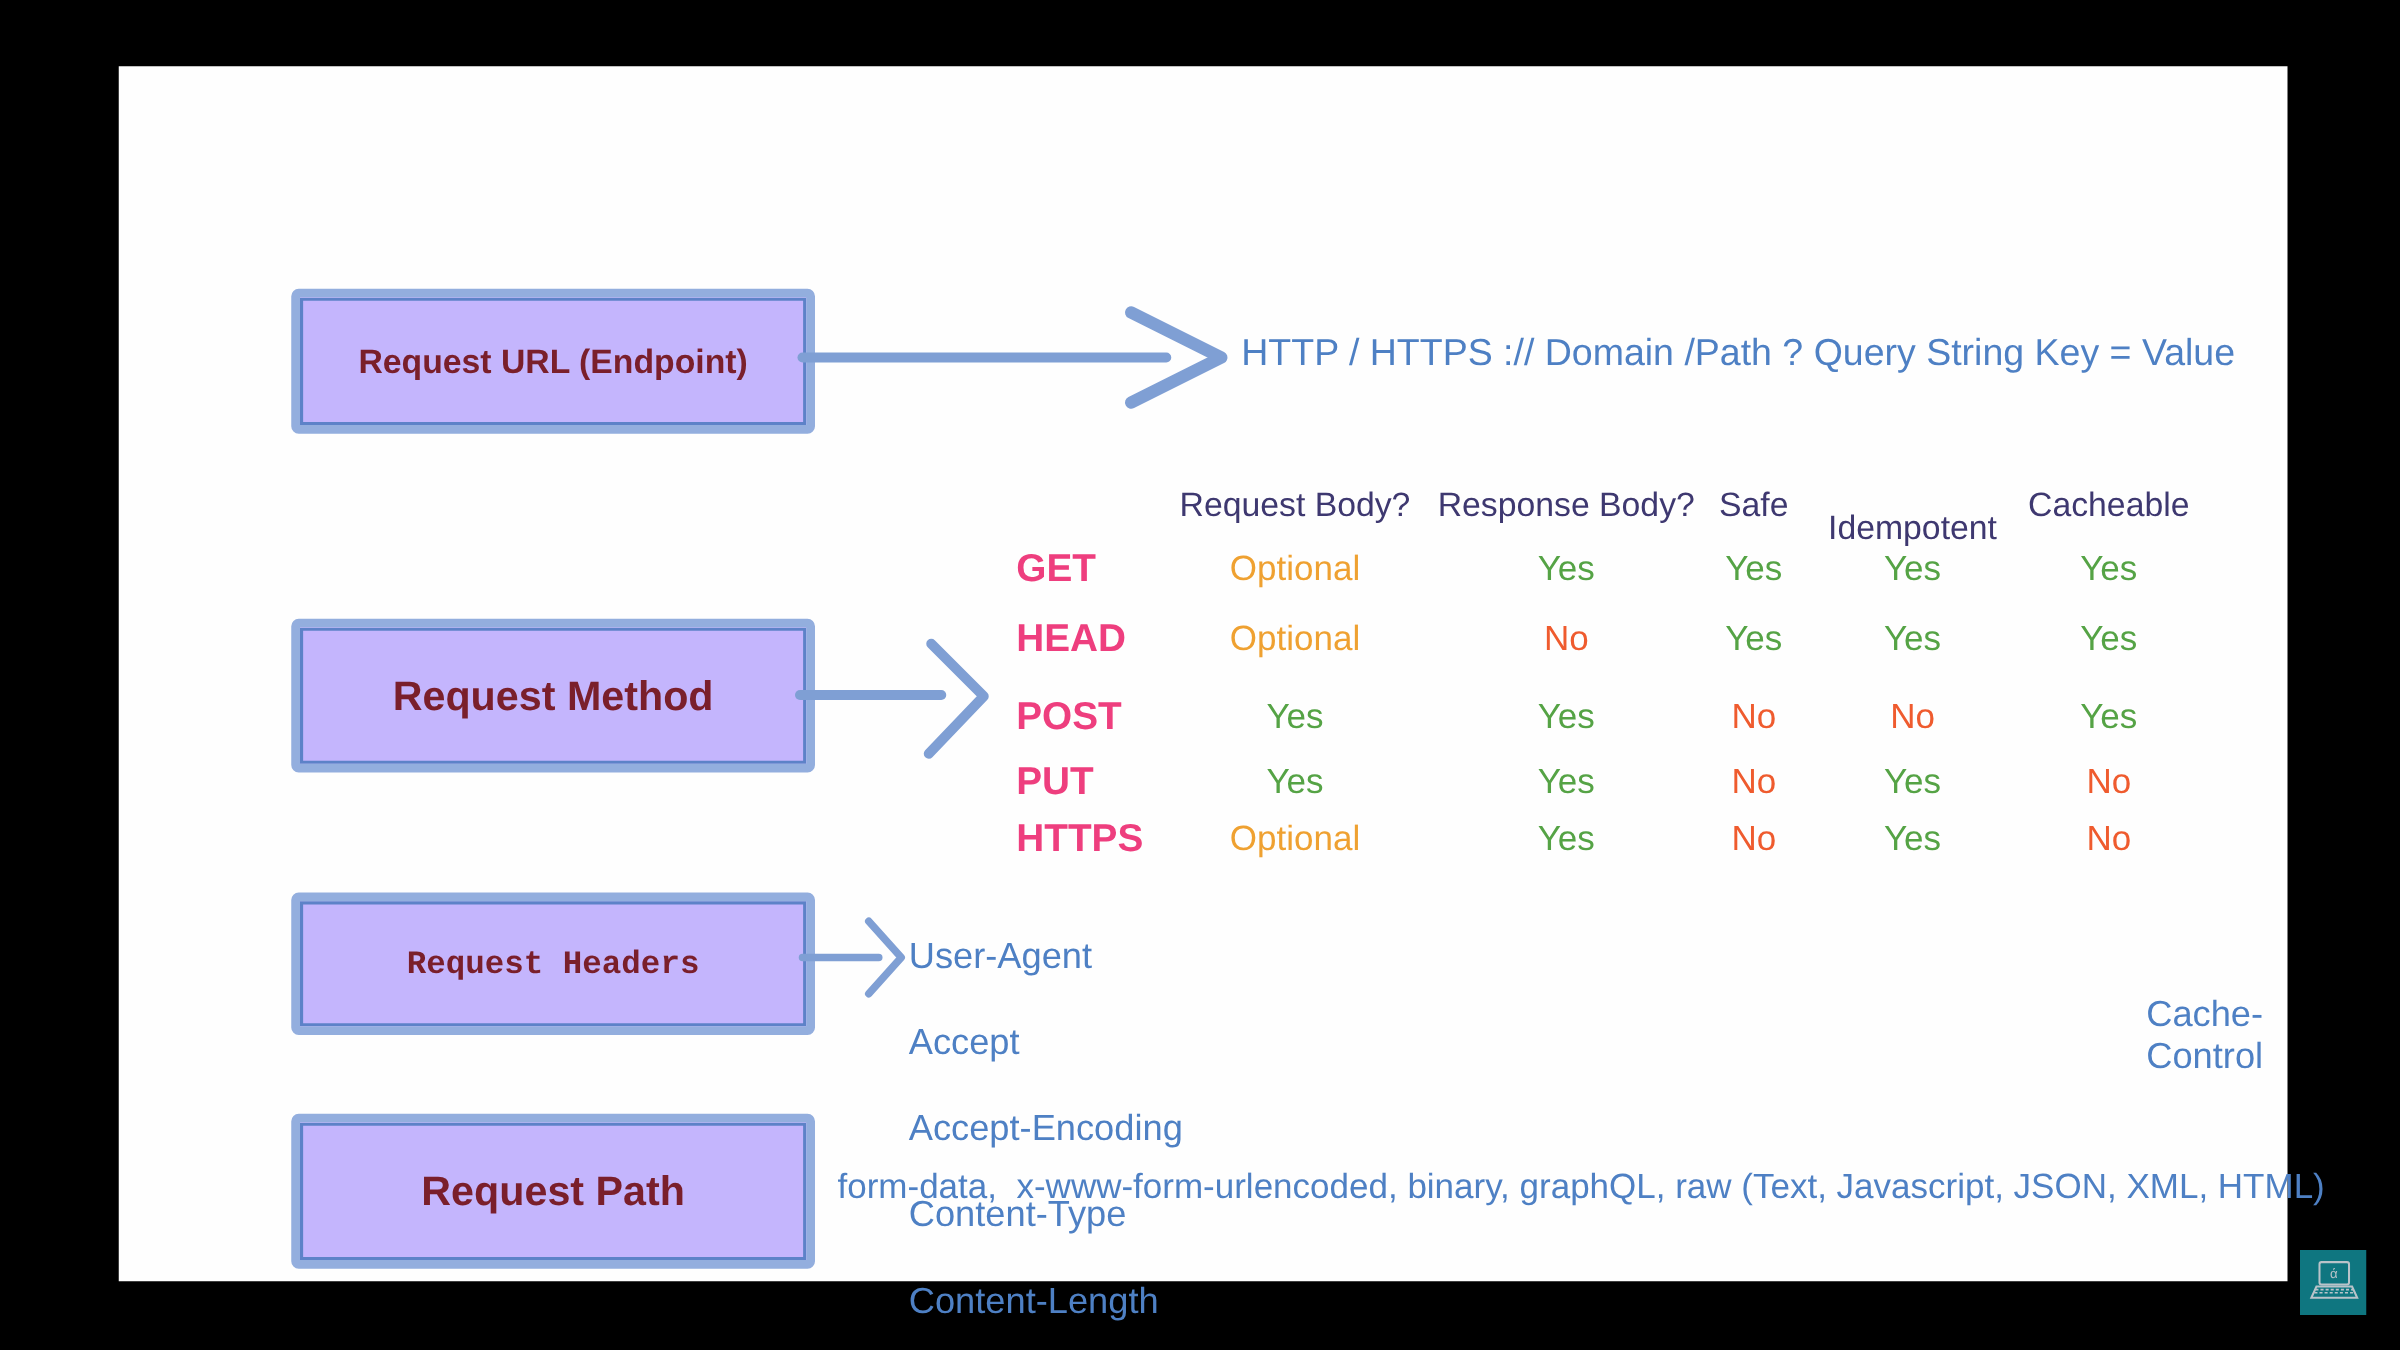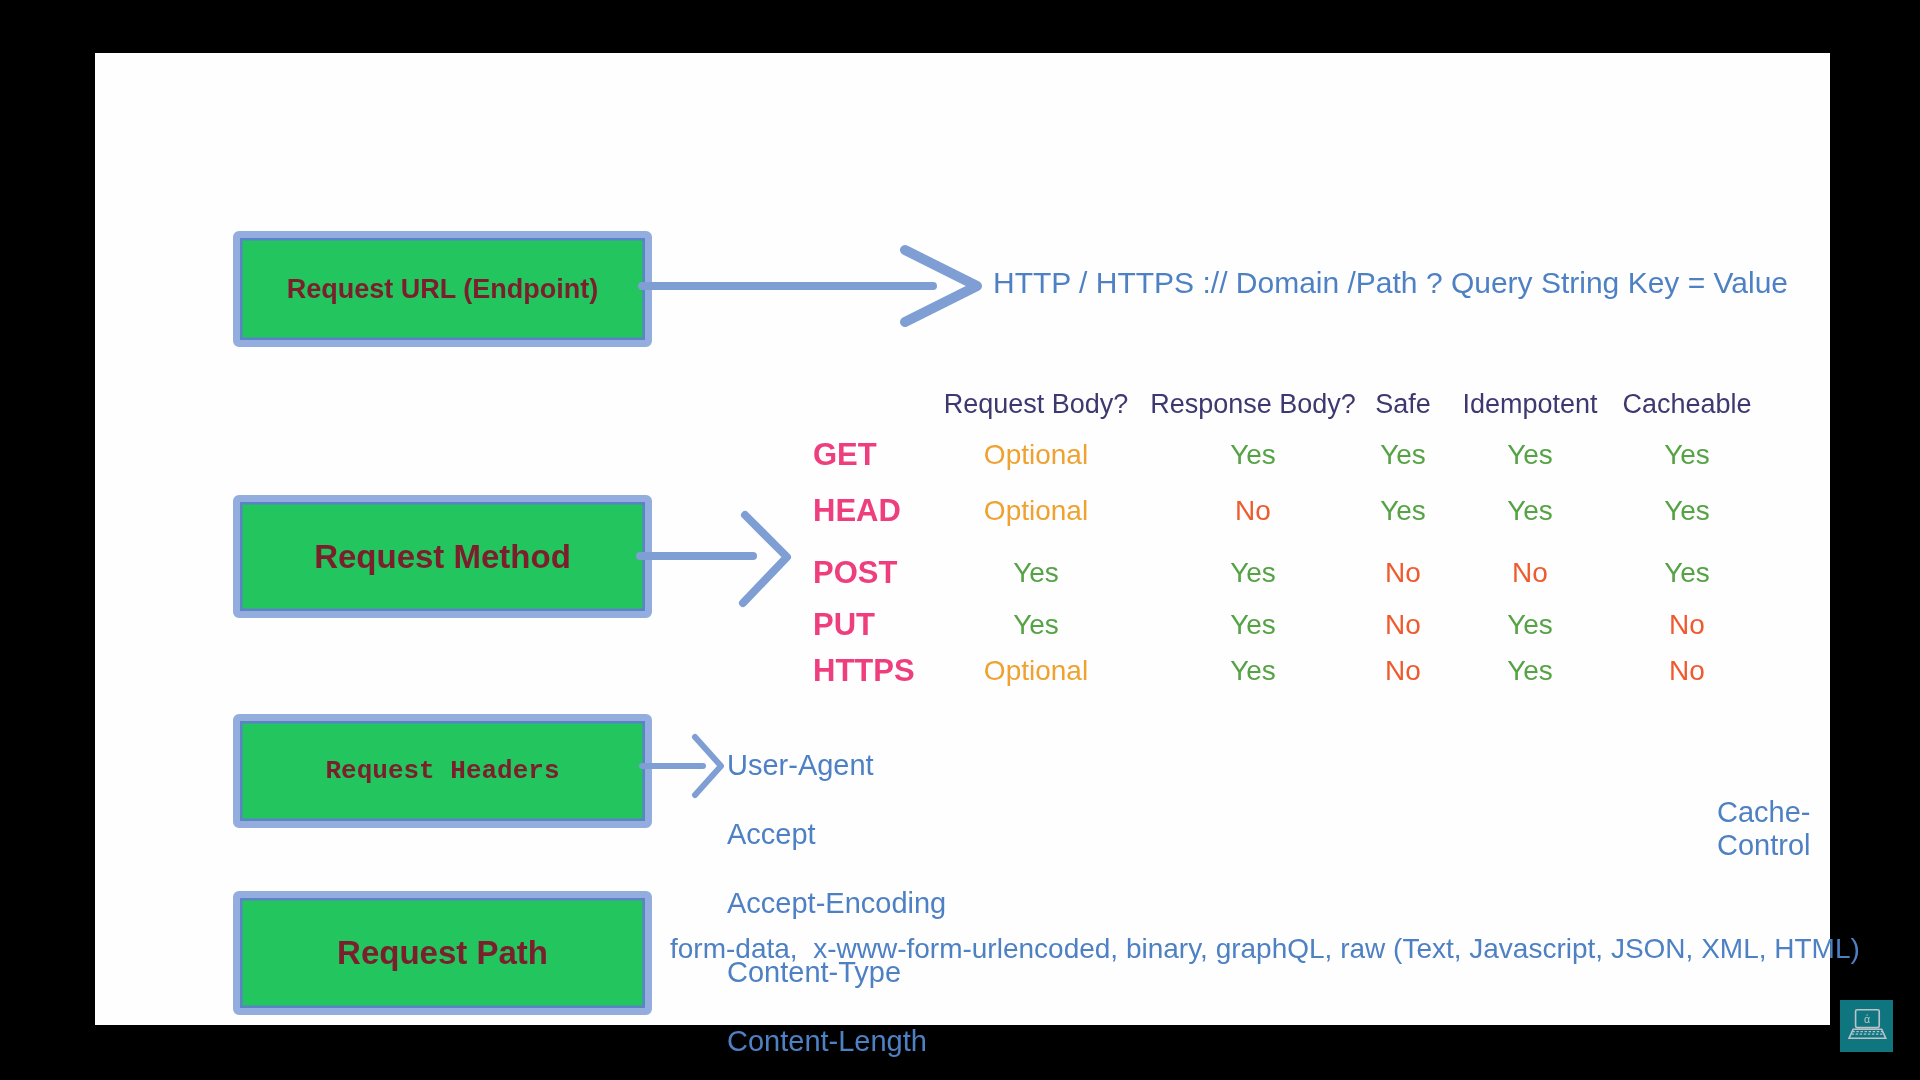--- a/index.html
+++ b/index.html
@@ -9,21 +9,21 @@
   }
   #slide{
     position:absolute;left:95px;top:53px;width:1735px;height:972px;
     background:#fefefe;
   }
   .title{
     position:absolute;left:153px;top:58px;
     font-size:56px;color:#4e80c4;letter-spacing:-1px;
   }
   .box{
-    position:absolute;left:138px;width:405px;background:#22c55e;
+    position:absolute;left:138px;width:405px;background:#c4b5fd;
     border:7px solid #93aede;border-radius:6px;
     box-shadow:inset 0 0 0 2.5px #5d82c8;
     display:flex;align-items:center;justify-content:center;
   }
   .box-label{color:#7a1f2b;font-weight:bold;}
   #box-url{top:178px;height:102px;}
   #box-url .box-label{font-size:27px;}
   #box-method{top:442px;height:109px;}
   #box-method .box-label{font-size:33px;}
   #box-headers{top:661px;height:100px;}
@@ -94,21 +94,21 @@
     <div class="box" id="box-body">
       <span class="box-label">Request Path</span>
     </div>
 
     <div id="url-value" class="blue-text">HTTP / HTTPS :// Domain /Path ? Query String Key = Value</div>
 
     <div id="method-table">
         <div class="tbl-header" style="left: 941px; top: 334px;">Request Body?</div>
         <div class="tbl-header" style="left: 1158px; top: 334px;">Response Body?</div>
         <div class="tbl-header" style="left: 1308px; top: 334px;">Safe</div>
-        <div class="tbl-header" style="left: 1435px; top: 334px;">Idempotent</div>
+        <div class="tbl-header" style="left: 1435px; top: 352px;">Idempotent</div>
         <div class="tbl-header" style="left: 1592px; top: 334px;">Cacheable</div>
         <div class="tbl-method" style="top: 385px;">GET</div>
         <div class="tbl-cell v-optional" style="left: 941px; top: 385px;">Optional</div>
         <div class="tbl-cell v-yes" style="left: 1158px; top: 385px;">Yes</div>
         <div class="tbl-cell v-yes" style="left: 1308px; top: 385px;">Yes</div>
         <div class="tbl-cell v-yes" style="left: 1435px; top: 385px;">Yes</div>
         <div class="tbl-cell v-yes" style="left: 1592px; top: 385px;">Yes</div>
         <div class="tbl-method" style="top: 441px;">HEAD</div>
         <div class="tbl-cell v-optional" style="left: 941px; top: 441px;">Optional</div>
         <div class="tbl-cell v-no" style="left: 1158px; top: 441px;">No</div>

